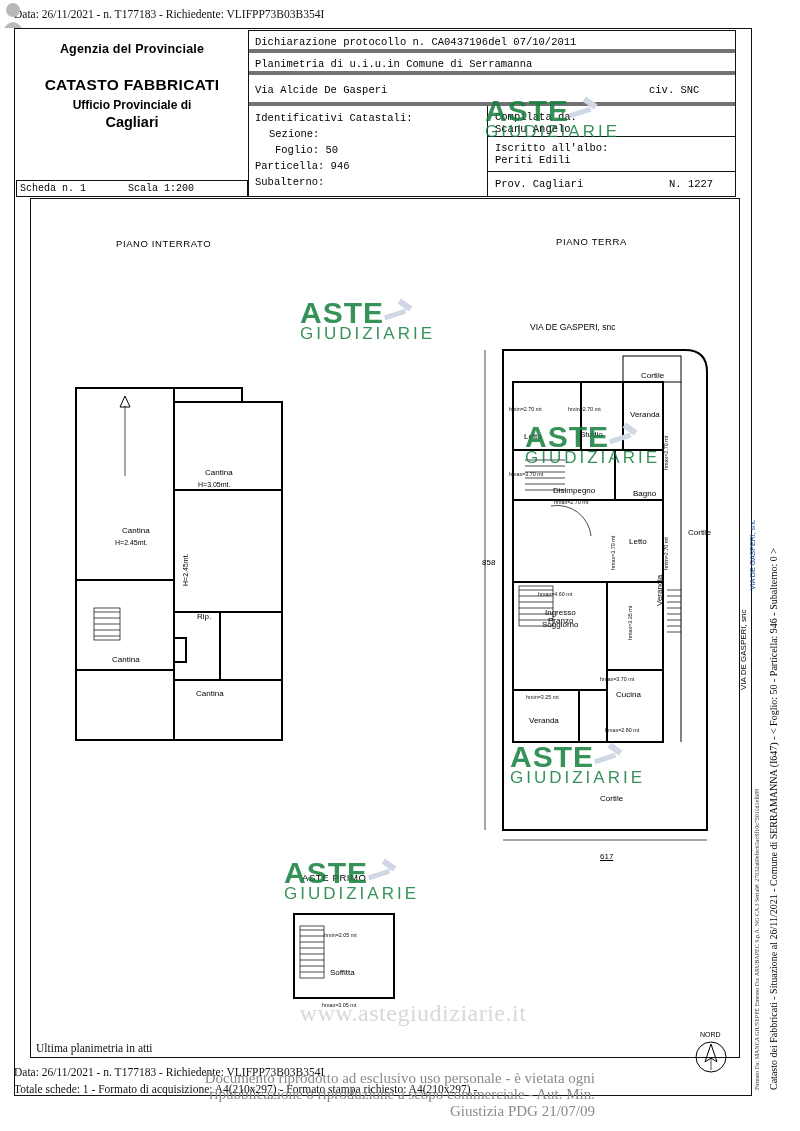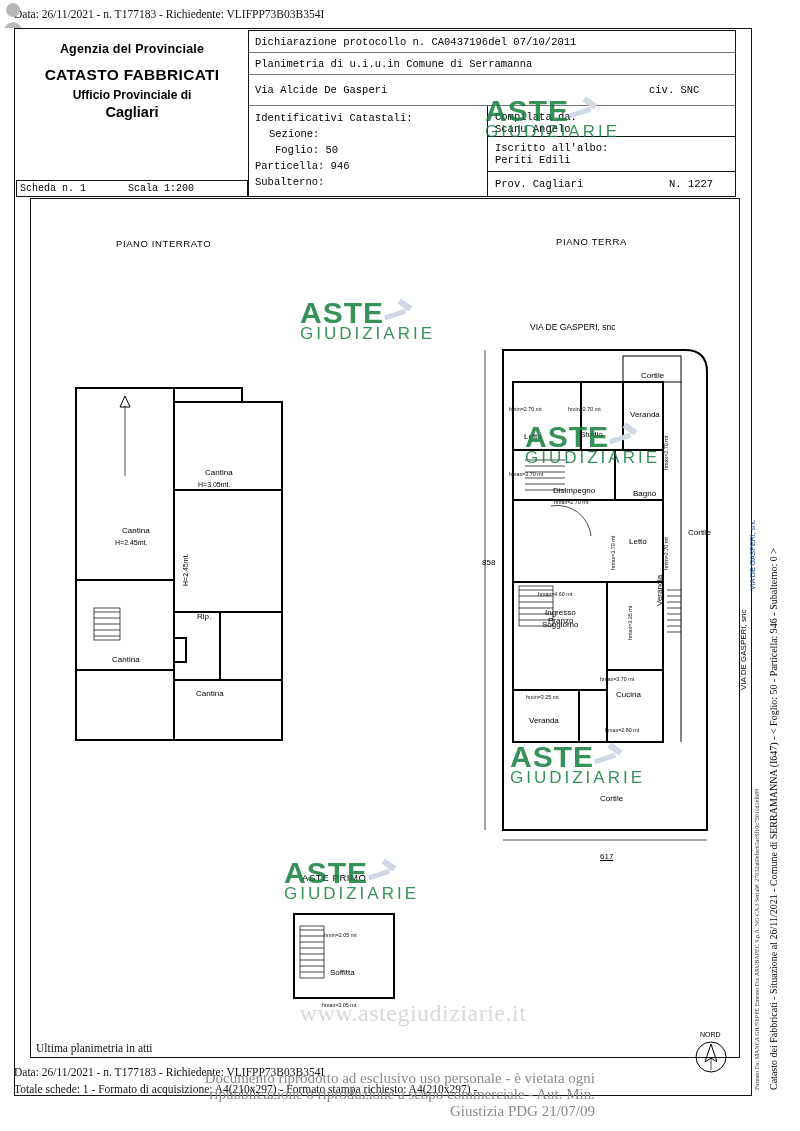--- a/index.html
+++ b/index.html
@@ -25,41 +25,41 @@
     position:absolute;left:30px;top:198px;width:710px;height:860px;
     border:1px solid #111;box-sizing:border-box;
   }
 
   
   .agency{
     position:absolute;left:16px;top:30px;width:232px;height:150px;
     text-align:center;font-family:"Liberation Sans",sans-serif;
   }
   .agency .l1{font-size:12.5px;font-weight:bold;margin-top:12px;letter-spacing:.2px;}
-  .agency .l2{font-size:15.5px;font-weight:bold;margin-top:10px;letter-spacing:.3px;}
+  .agency .l2{font-size:15.5px;font-weight:bold;margin-top:20px;letter-spacing:.3px;}
   .agency .l3{font-size:12px;font-weight:bold;margin-top:4px;}
   .agency .l4{font-size:14.5px;font-weight:bold;margin-top:2px;}
 
   
   .scheda-bar{
     position:absolute;left:16px;top:180px;width:232px;height:17px;
     border:1px solid #111;box-sizing:border-box;
     font-family:"Liberation Mono",monospace;font-size:10px;
     display:flex;align-items:center;
   }
   .scheda-bar .a{padding-left:3px;}
   .scheda-bar .b{padding-left:42px;}
 
   
   .hdr{
     position:absolute;left:248px;top:30px;width:488px;height:167px;
     border:1px solid #111;box-sizing:border-box;
     font-family:"Liberation Mono",monospace;font-size:10.5px;
   }
-  .hdr .row{position:absolute;left:0;right:0;border-bottom:1px solid #737373;box-sizing:border-box;}
+  .hdr .row{position:absolute;left:0;right:0;border-bottom:4px solid #737373;box-sizing:border-box;}
   .hdr .r1{top:0;height:22px;}
   .hdr .r2{top:22px;height:22px;}
   .hdr .r3{top:44px;height:31px;}
   .hdr .r4{top:75px;height:91px;border-bottom:none;}
   .hdr .txt{position:absolute;white-space:nowrap;}
   .hdr .vdiv{position:absolute;top:75px;left:238px;width:1px;height:91px;background:#111;}
   .hdr .hsub1{position:absolute;left:238px;right:0;top:105px;height:1px;background:#111;}
   .hdr .hsub2{position:absolute;left:238px;right:0;top:140px;height:1px;background:#111;}
 
   

